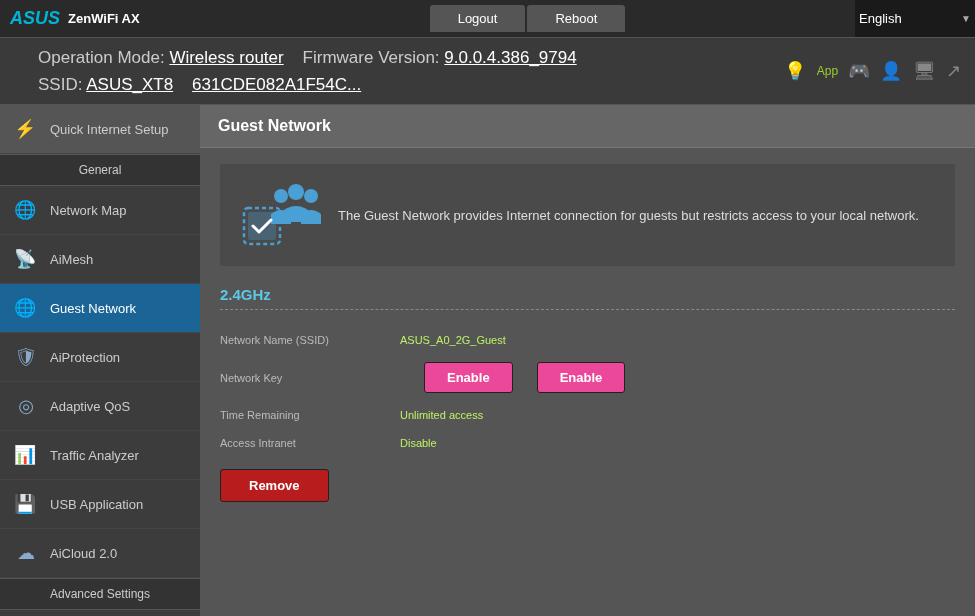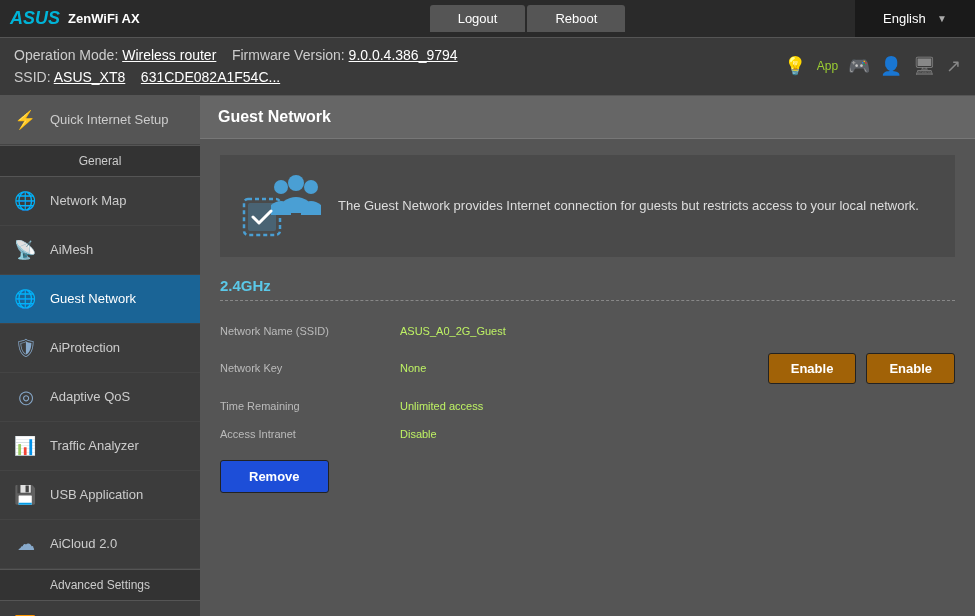--- a/index.html
+++ b/index.html
@@ -43,40 +43,40 @@
       padding: 6px 28px;
       font-size: 13px;
       cursor: pointer;
       border-radius: 3px 3px 0 0;
     }
     .lang-select {
       display: flex;
       align-items: center;
       background: #1a1a1a;
       color: #fff;
-      padding: 0 28px;
+      padding: 0 4px;
       height: 100%;
       min-width: 120px;
       justify-content: space-between;
       cursor: pointer;
       font-size: 13px;
     }
     .lang-arrow { font-size: 10px; color: #aaa; }
 
     
     .info-bar {
       background: #3a3a3a;
       padding: 6px 14px;
       display: flex;
       align-items: center;
       justify-content: space-between;
       border-bottom: 1px solid #555;
       min-height: 46px;
     }
-    .info-text { color: #ccc; font-size: 14px; line-height: 1.6; }
+    .info-text { color: #ccc; font-size: 17px; line-height: 1.6; margin-left: 24px; }
     .info-text .label { color: #ccc; }
     .info-text .value { color: #fff; text-decoration: underline; cursor: pointer; }
     .info-icons { display: flex; align-items: center; gap: 10px; }
     .info-icon { color: #9acd32; font-size: 18px; cursor: pointer; }
     .info-icon-gray { color: #888; font-size: 18px; cursor: pointer; }
     .app-label { color: #9acd32; font-size: 12px; }
 
     
     .main-layout { display: flex; height: calc(616px - 84px); }
 
@@ -184,32 +184,32 @@
       font-size: 11px;
       width: 180px;
       flex-shrink: 0;
     }
     .form-value {
       color: #bef264;
       font-size: 11px;
       flex: 1;
     }
     .enable-btn {
-      background: #a16207;
+      background: #ec4899;
       color: #fff;
       border: 1px solid #222;
       padding: 7px 22px;
       font-size: 13px;
       cursor: pointer;
       border-radius: 3px;
-      margin-left: 10px;
+      margin-left: 24px;
       font-weight: bold;
     }
     .remove-btn {
-      background: #1d4ed8;
+      background: #b91c1c;
       color: #fff;
       border: 1px solid #222;
       padding: 8px 28px;
       font-size: 13px;
       cursor: pointer;
       border-radius: 3px;
       margin-top: 12px;
       font-weight: bold;
     }
     .adv-section-label {
@@ -346,21 +346,20 @@
       <div class="form-table">
 
         <div class="form-row">
           <div class="form-label">Network Name (SSID)</div>
           <div class="form-value">ASUS_A0_2G_Guest</div>
         </div>
 
 
         <div class="form-row">
           <div class="form-label">Network Key</div>
-          <div class="form-value">None</div>
           <button class="enable-btn">Enable</button>
           <button class="enable-btn">Enable</button>
         </div>
 
         <div class="form-row">
           <div class="form-label">Time Remaining</div>
           <div class="form-value">Unlimited access</div>
         </div>
 
         <div class="form-row">

